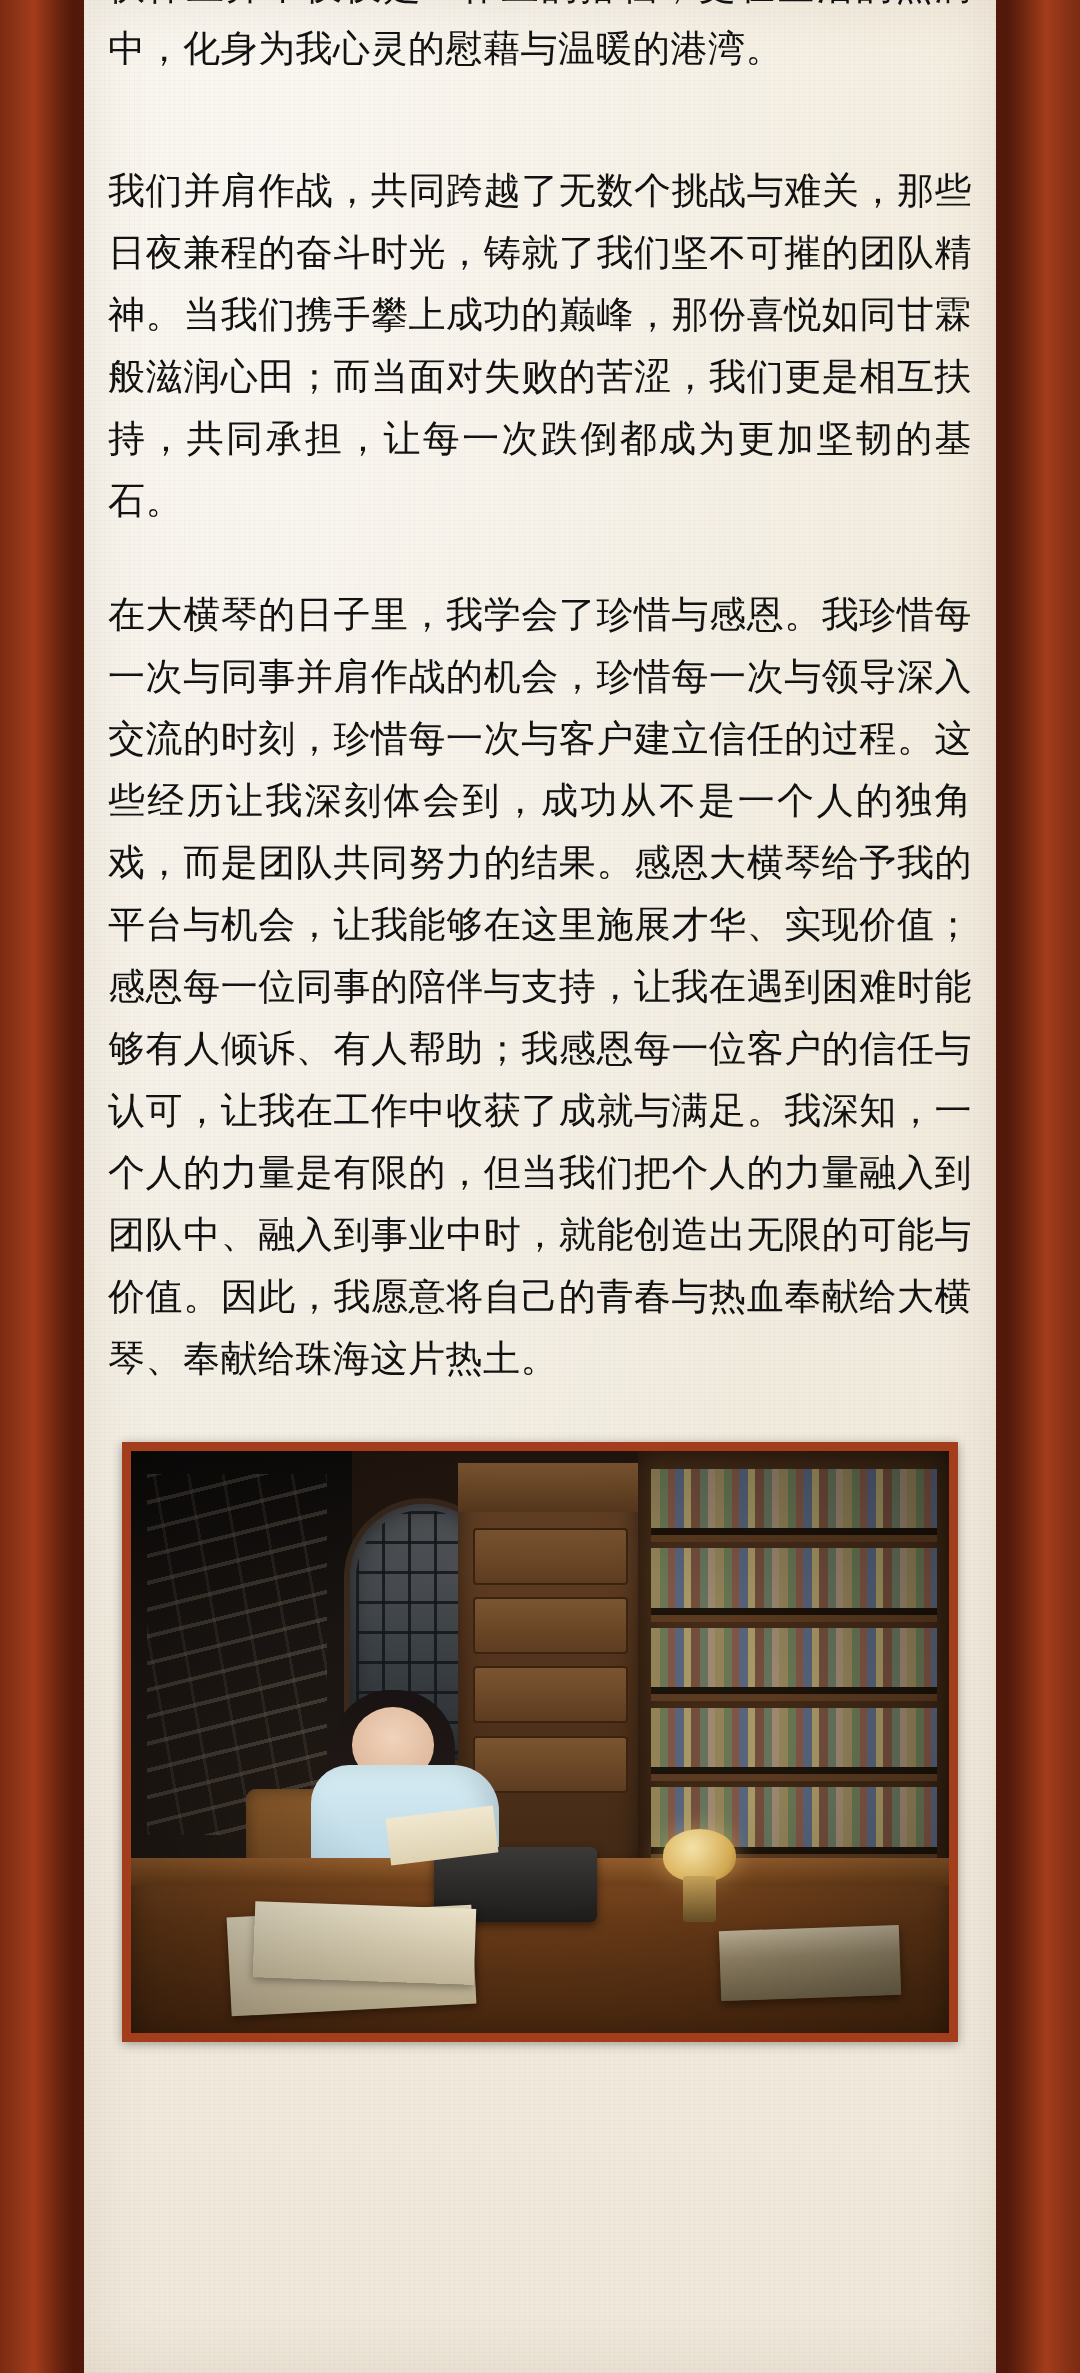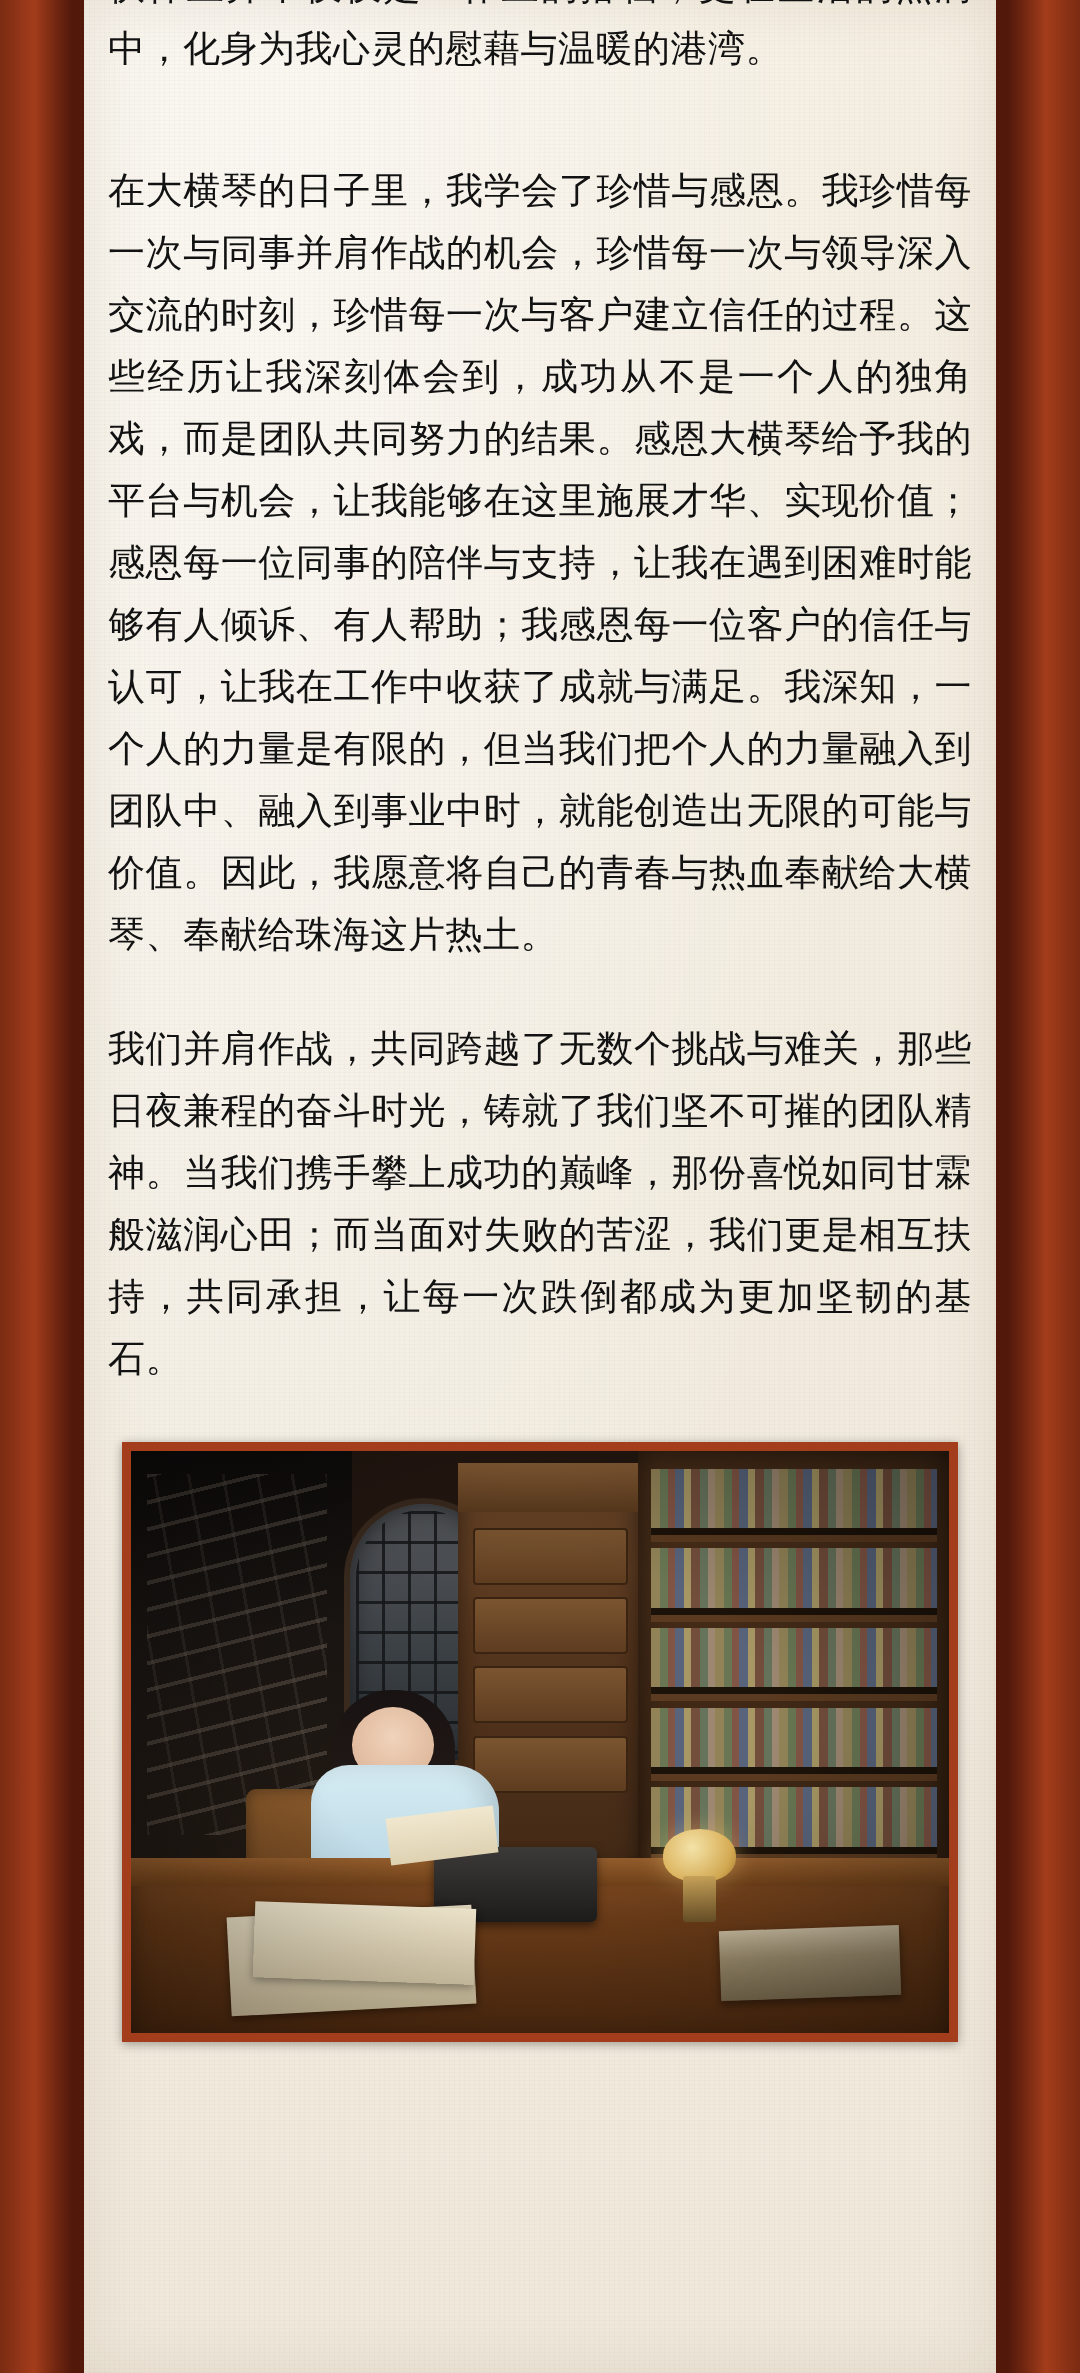--- a/index.html
+++ b/index.html
@@ -286,23 +286,23 @@
 <div class="page">
   <div class="sheet">
     <div class="content">
 
       <div class="clipped-wrap">
         <p class="para first">伙伴上并不仅仅是工作上的搭档，更在生活的点滴中，化身为我心灵的慰藉与温暖的港湾。</p>
       </div>
 
       <div class="gap-after-clip"></div>
 
+      <p class="para">我们并肩作战，共同跨越了无数个挑战与难关，那些日夜兼程的奋斗时光，铸就了我们坚不可摧的团队精神。当我们携手攀上成功的巅峰，那份喜悦如同甘霖般滋润心田；而当面对失败的苦涩，我们更是相互扶持，共同承担，让每一次跌倒都成为更加坚韧的基石。</p>
+
       <p class="para">在大横琴的日子里，我学会了珍惜与感恩。我珍惜每一次与同事并肩作战的机会，珍惜每一次与领导深入交流的时刻，珍惜每一次与客户建立信任的过程。这些经历让我深刻体会到，成功从不是一个人的独角戏，而是团队共同努力的结果。感恩大横琴给予我的平台与机会，让我能够在这里施展才华、实现价值；感恩每一位同事的陪伴与支持，让我在遇到困难时能够有人倾诉、有人帮助；我感恩每一位客户的信任与认可，让我在工作中收获了成就与满足。我深知，一个人的力量是有限的，但当我们把个人的力量融入到团队中、融入到事业中时，就能创造出无限的可能与价值。因此，我愿意将自己的青春与热血奉献给大横琴、奉献给珠海这片热土。</p>
-
-      <p class="para">我们并肩作战，共同跨越了无数个挑战与难关，那些日夜兼程的奋斗时光，铸就了我们坚不可摧的团队精神。当我们携手攀上成功的巅峰，那份喜悦如同甘霖般滋润心田；而当面对失败的苦涩，我们更是相互扶持，共同承担，让每一次跌倒都成为更加坚韧的基石。</p>
 
       <figure class="photo-figure">
         <div class="photo-frame">
           <div class="photo">
             <div class="ph-wall-left"></div>
             <div class="ph-stairs"></div>
             <div class="ph-window"></div>
 
             <div class="ph-cabinet">
               <div class="cornice"></div>

